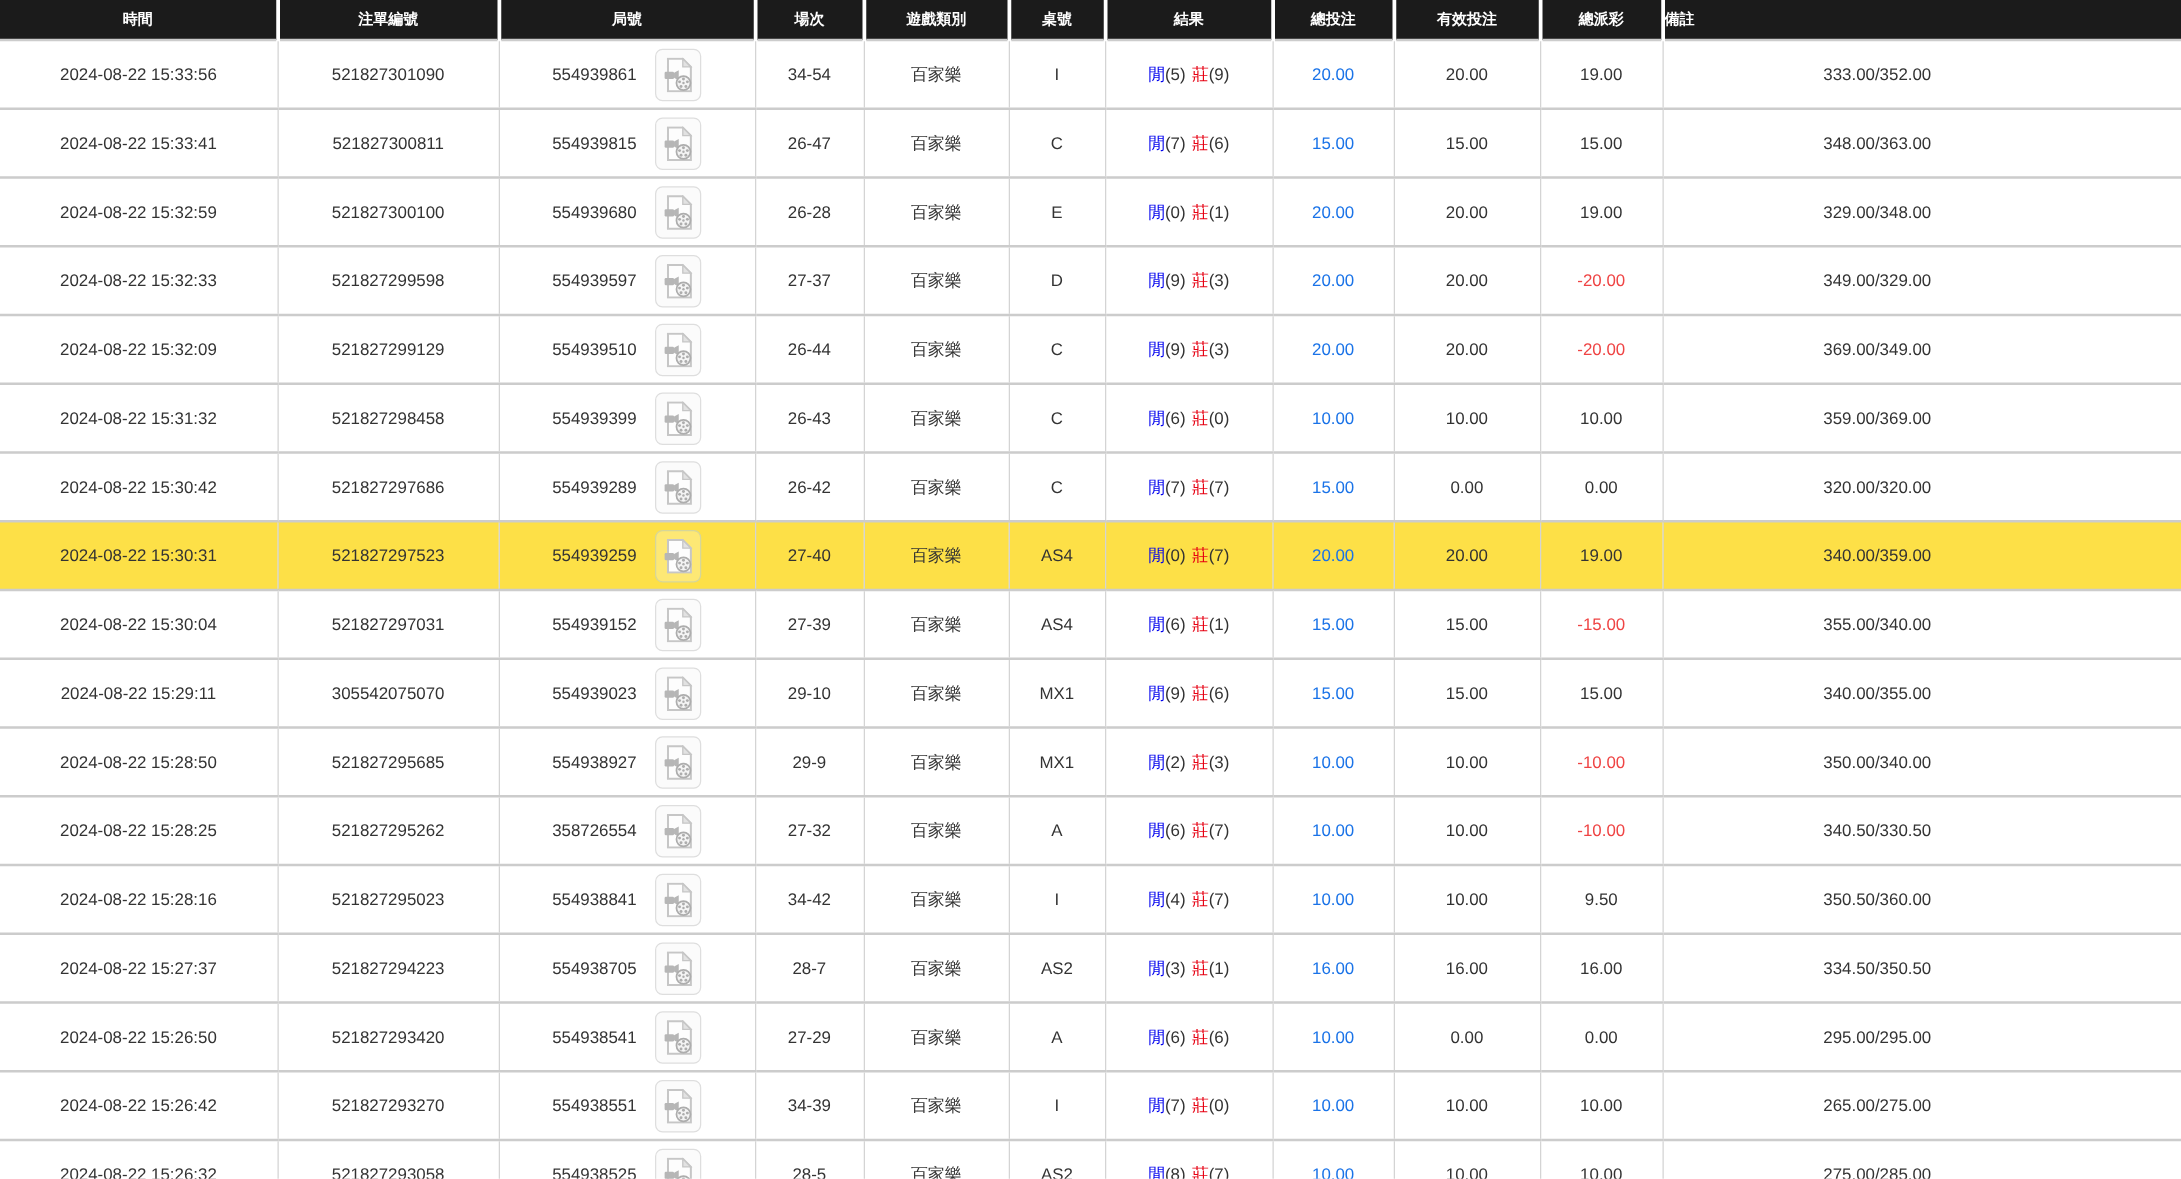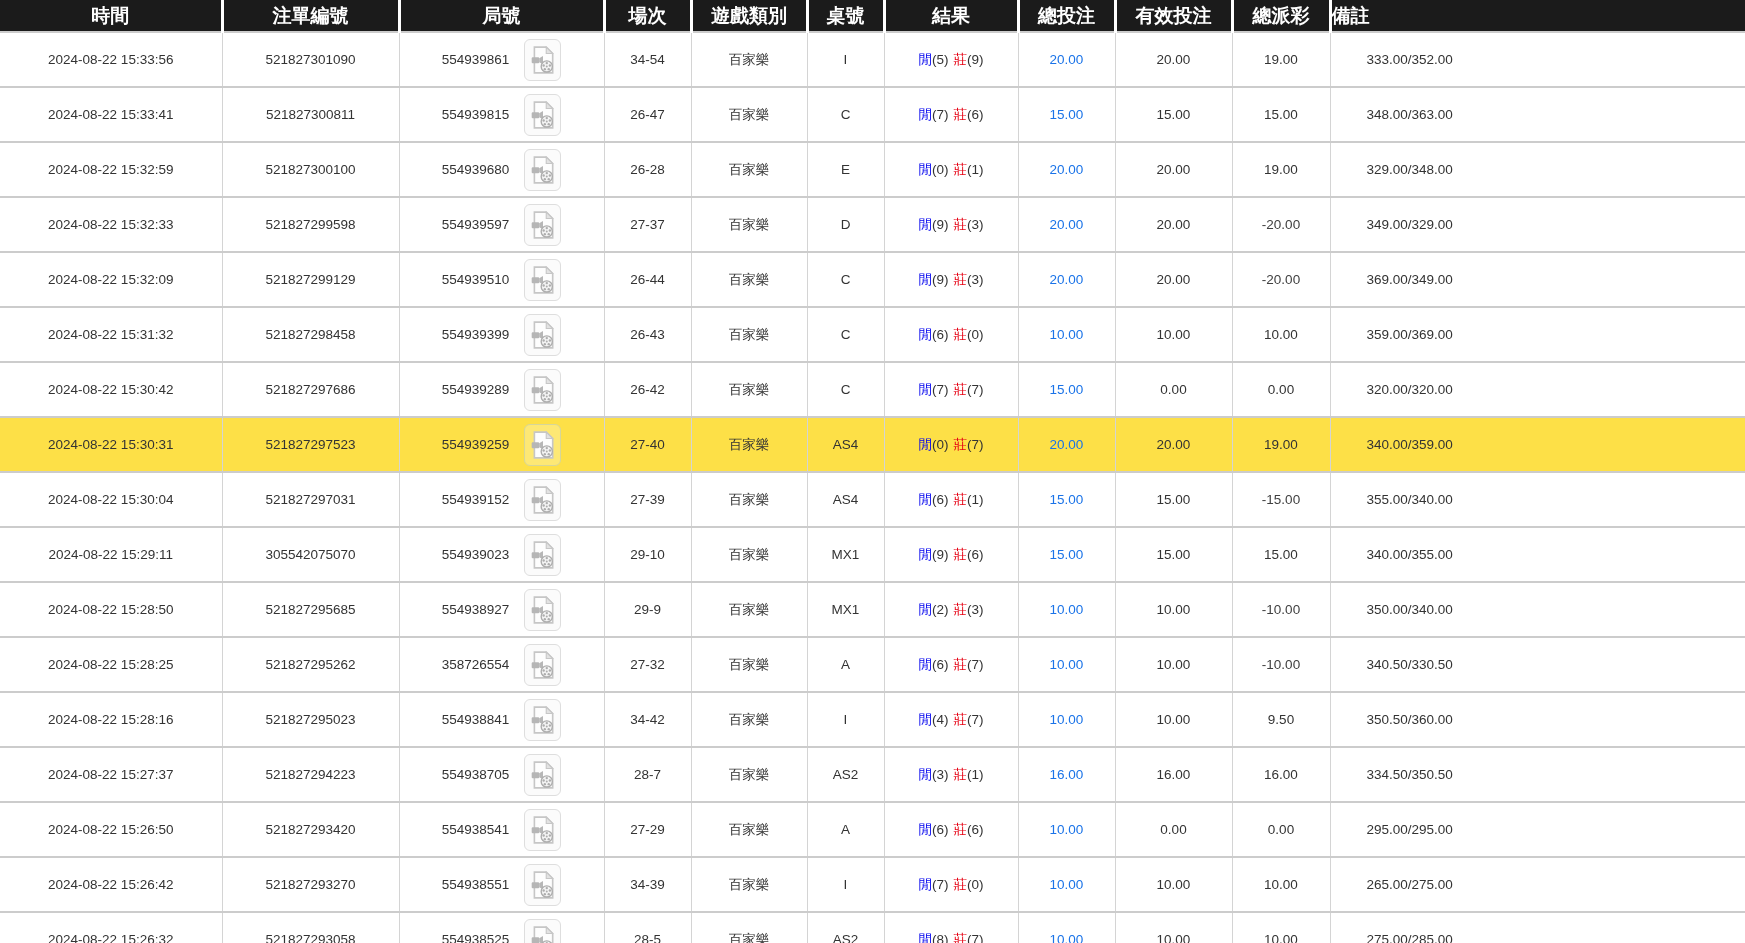--- a/index.html
+++ b/index.html
@@ -4,35 +4,35 @@
 <style>
   html,body{margin:0;padding:0;}
   body{
     width:1745px;height:943px;overflow:hidden;background:#fff;
     font-family:"Liberation Sans","DejaVu Sans",sans-serif;
   }
   table.bet-table{
     border-collapse:collapse;table-layout:fixed;width:1745px;
   }
   thead th{
-    background:#1b1b1b;color:#ffffff;font-size:19px;font-weight:bold;
+    background:#1b1b1b;color:#ffffff;font-size:12px;font-weight:bold;
     height:31px;padding:0;text-align:center;border-right:3px solid #ffffff;
     border-bottom:1px solid #ffffff;
   }
   thead th:last-child{border-right:none;text-align:left;padding-right:100px;}
   tbody td{
     border-top:2px solid #cccccc;border-right:1px solid #d4d4d4;
     text-align:center;font-size:13.5px;color:#333333;height:53px;padding:0;
     white-space:nowrap;background:#ffffff;
   }
   tbody tr:last-child td{border-bottom:2px solid #cccccc;}
-  tbody td:last-child{border-right:none;text-align:left;padding-right:200px;padding-left:36px;}
+  tbody td:last-child{border-right:none;text-align:right;padding-right:200px;padding-left:36px;}
   tr.highlight td{background:#fde047;}
   .td-blue{color:#1a73e8;}
-  .td-payout.neg{color:#404040;}
+  .td-payout.neg{color:#ef4444;}
   .res-player{color:#0000ee;}
   .res-banker{color:#e60012;margin-left:5px;}
   .res-pts{color:#333333;}
   .round-wrap{display:flex;align-items:center;justify-content:center;gap:15px;}
   .video-btn{
     width:37px;height:42px;border:1px solid #dedede;border-radius:6px;
     background:#fbfbfb;display:flex;align-items:center;justify-content:center;
     cursor:pointer;padding:0;flex:0 0 auto;
   }
   tr.highlight .video-btn{background:rgba(255,255,255,0.25);border-color:#d6d69a;}

